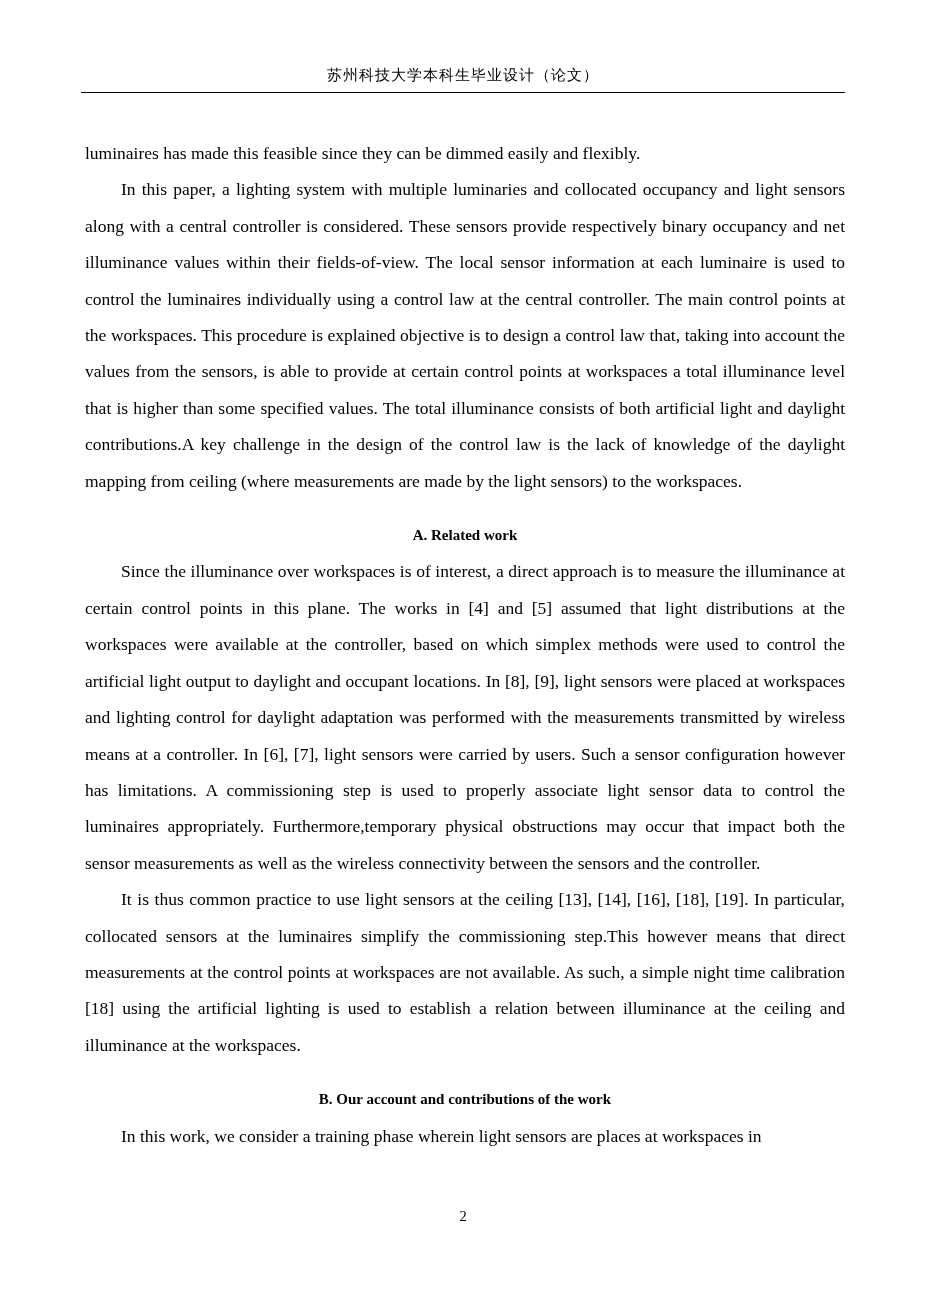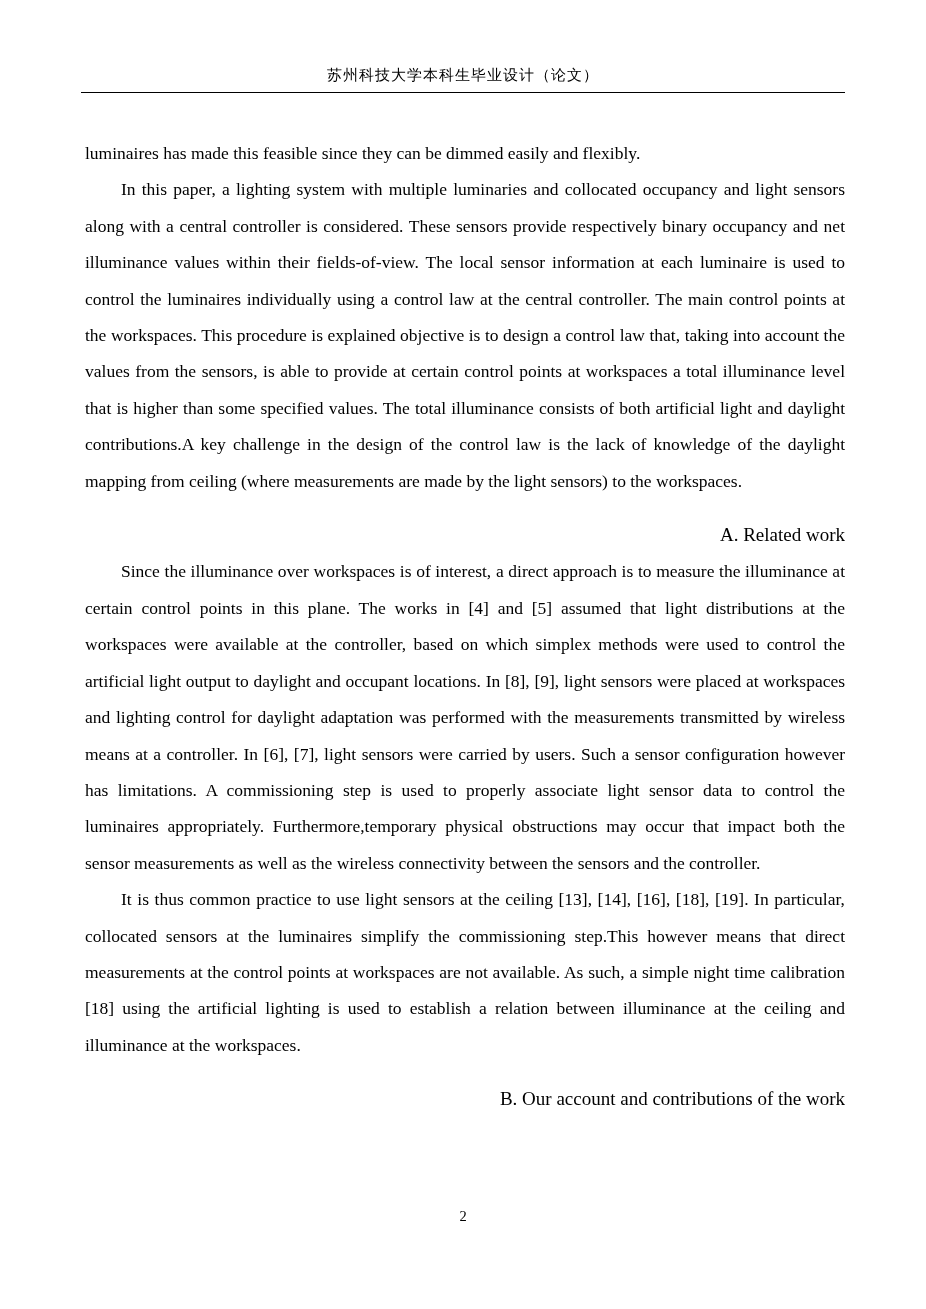--- a/index.html
+++ b/index.html
@@ -40,24 +40,24 @@
   }
   .para {
     margin: 0;
     text-align: justify;
   }
   .para.indent {
     text-indent: 36px;
   }
   .heading {
     margin: 18px 0 0 0;
-    font-size: 19px;
-    font-weight: normal;
+    font-size: 15px;
+    font-weight: bold;
     line-height: 36.4px;
-    text-align: right;
+    text-align: center;
   }
   .page-number {
     position: absolute;
     top: 1208px;
     left: 0;
     right: 0;
     text-align: center;
     font-size: 14.5px;
   }
 </style>
@@ -67,16 +67,17 @@
 <div class="page">
   <div class="header">苏州科技大学本科生毕业设计（论文）</div>
 
   <div class="body-text">
       <p class="para">luminaires has made this feasible since they can be dimmed easily and flexibly.</p>
       <p class="para indent">In this paper, a lighting system with multiple luminaries and collocated occupancy and light sensors along with a central controller is considered. These sensors provide respectively binary occupancy and net illuminance values within their fields-of-view. The local sensor information at each luminaire is used to control the luminaires individually using a control law at the central controller. The main control points at the workspaces. This procedure is explained objective is to design a control law that, taking into account the values from the sensors, is able to provide at certain control points at workspaces a total illuminance level that is higher than some specified values. The total illuminance consists of both artificial light and daylight contributions.A key challenge in the design of the control law is the lack of knowledge of the daylight mapping from ceiling (where measurements are made by the light sensors) to the workspaces.</p>
       <h2 class="heading">A. Related work</h2>
       <p class="para indent">Since the illuminance over workspaces is of interest, a direct approach is to measure the illuminance at certain control points in this plane. The works in [4] and [5] assumed that light distributions at the workspaces were available at the controller, based on which simplex methods were used to control the artificial light output to daylight and occupant locations. In [8], [9], light sensors were placed at workspaces and lighting control for daylight adaptation was performed with the measurements transmitted by wireless means at a controller. In [6], [7], light sensors were carried by users. Such a sensor configuration however has limitations. A commissioning step is used to properly associate light sensor data to control the luminaires appropriately. Furthermore,temporary physical obstructions may occur that impact both the sensor measurements as well as the wireless connectivity between the sensors and the controller.</p>
       <p class="para indent">It is thus common practice to use light sensors at the ceiling [13], [14], [16], [18], [19]. In particular, collocated sensors at the luminaires simplify the commissioning step.This however means that direct measurements at the control points at workspaces are not available. As such, a simple night time calibration [18] using the artificial lighting is used to establish a relation between illuminance at the ceiling and illuminance at the workspaces.</p>
       <h2 class="heading">B. Our account and contributions of the work</h2>
+      <p class="para indent">In this work, we consider a training phase wherein light sensors are places at workspaces in</p>
     </div>
 
   <div class="page-number">2</div>
 </div>
 
 </body></html>

